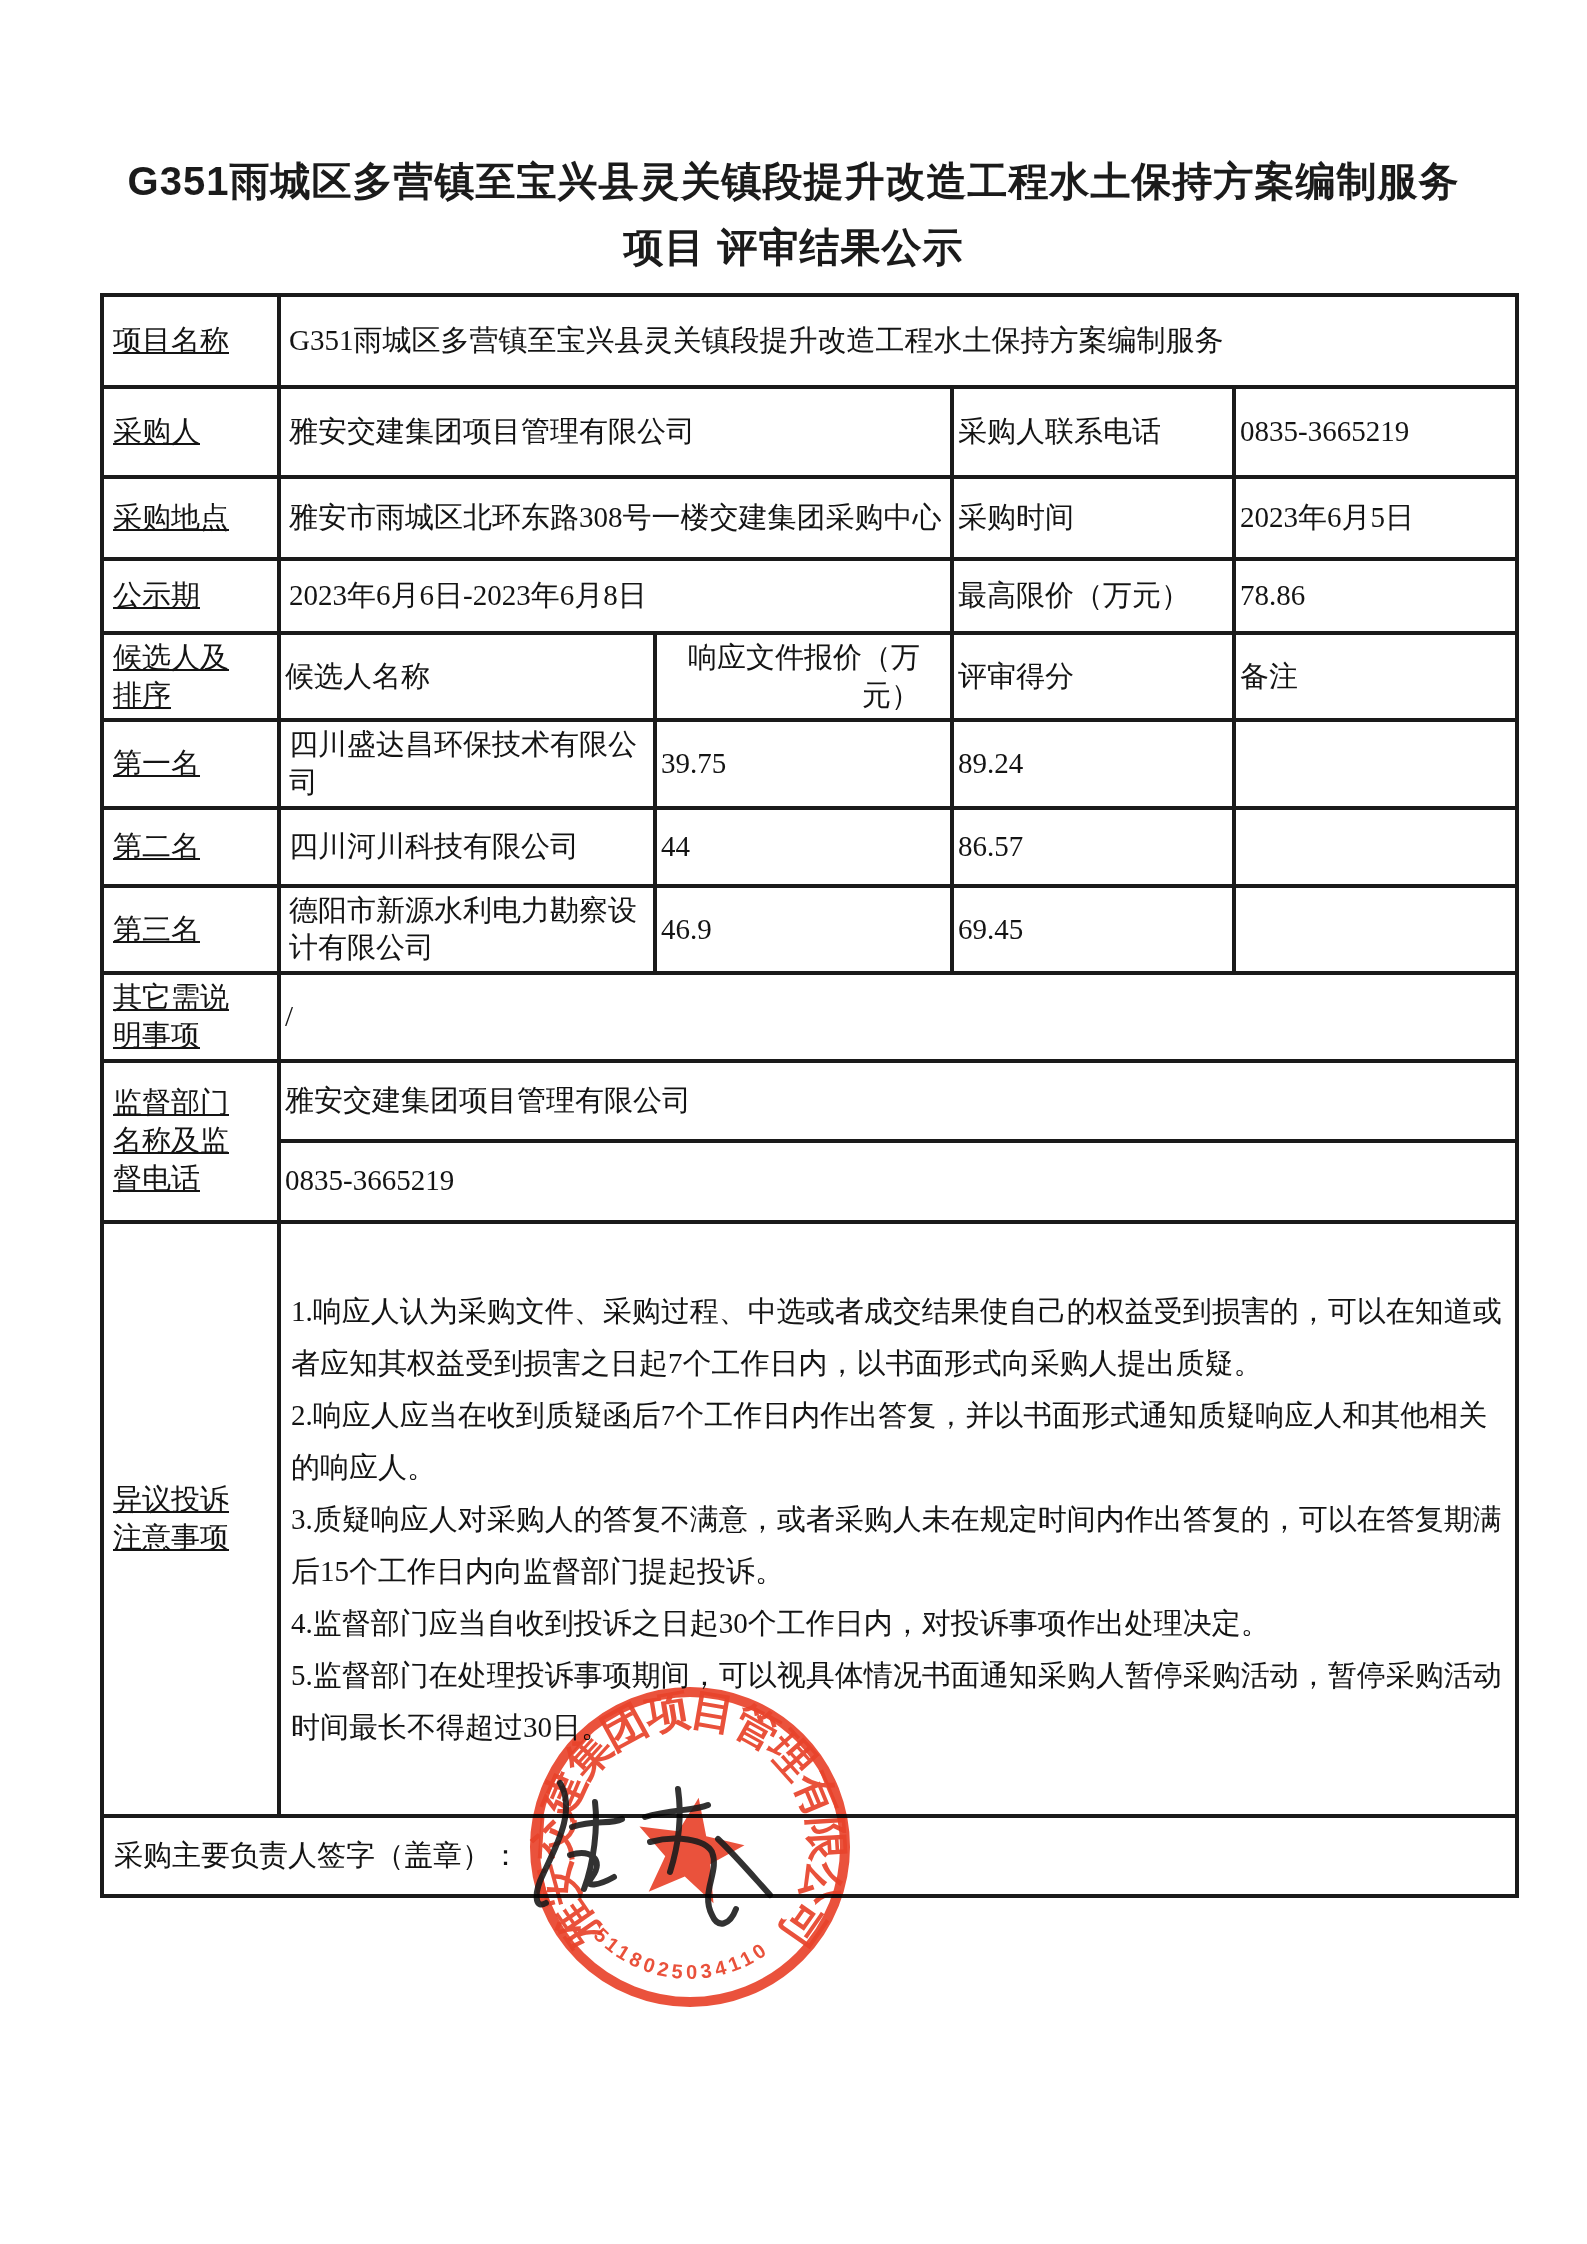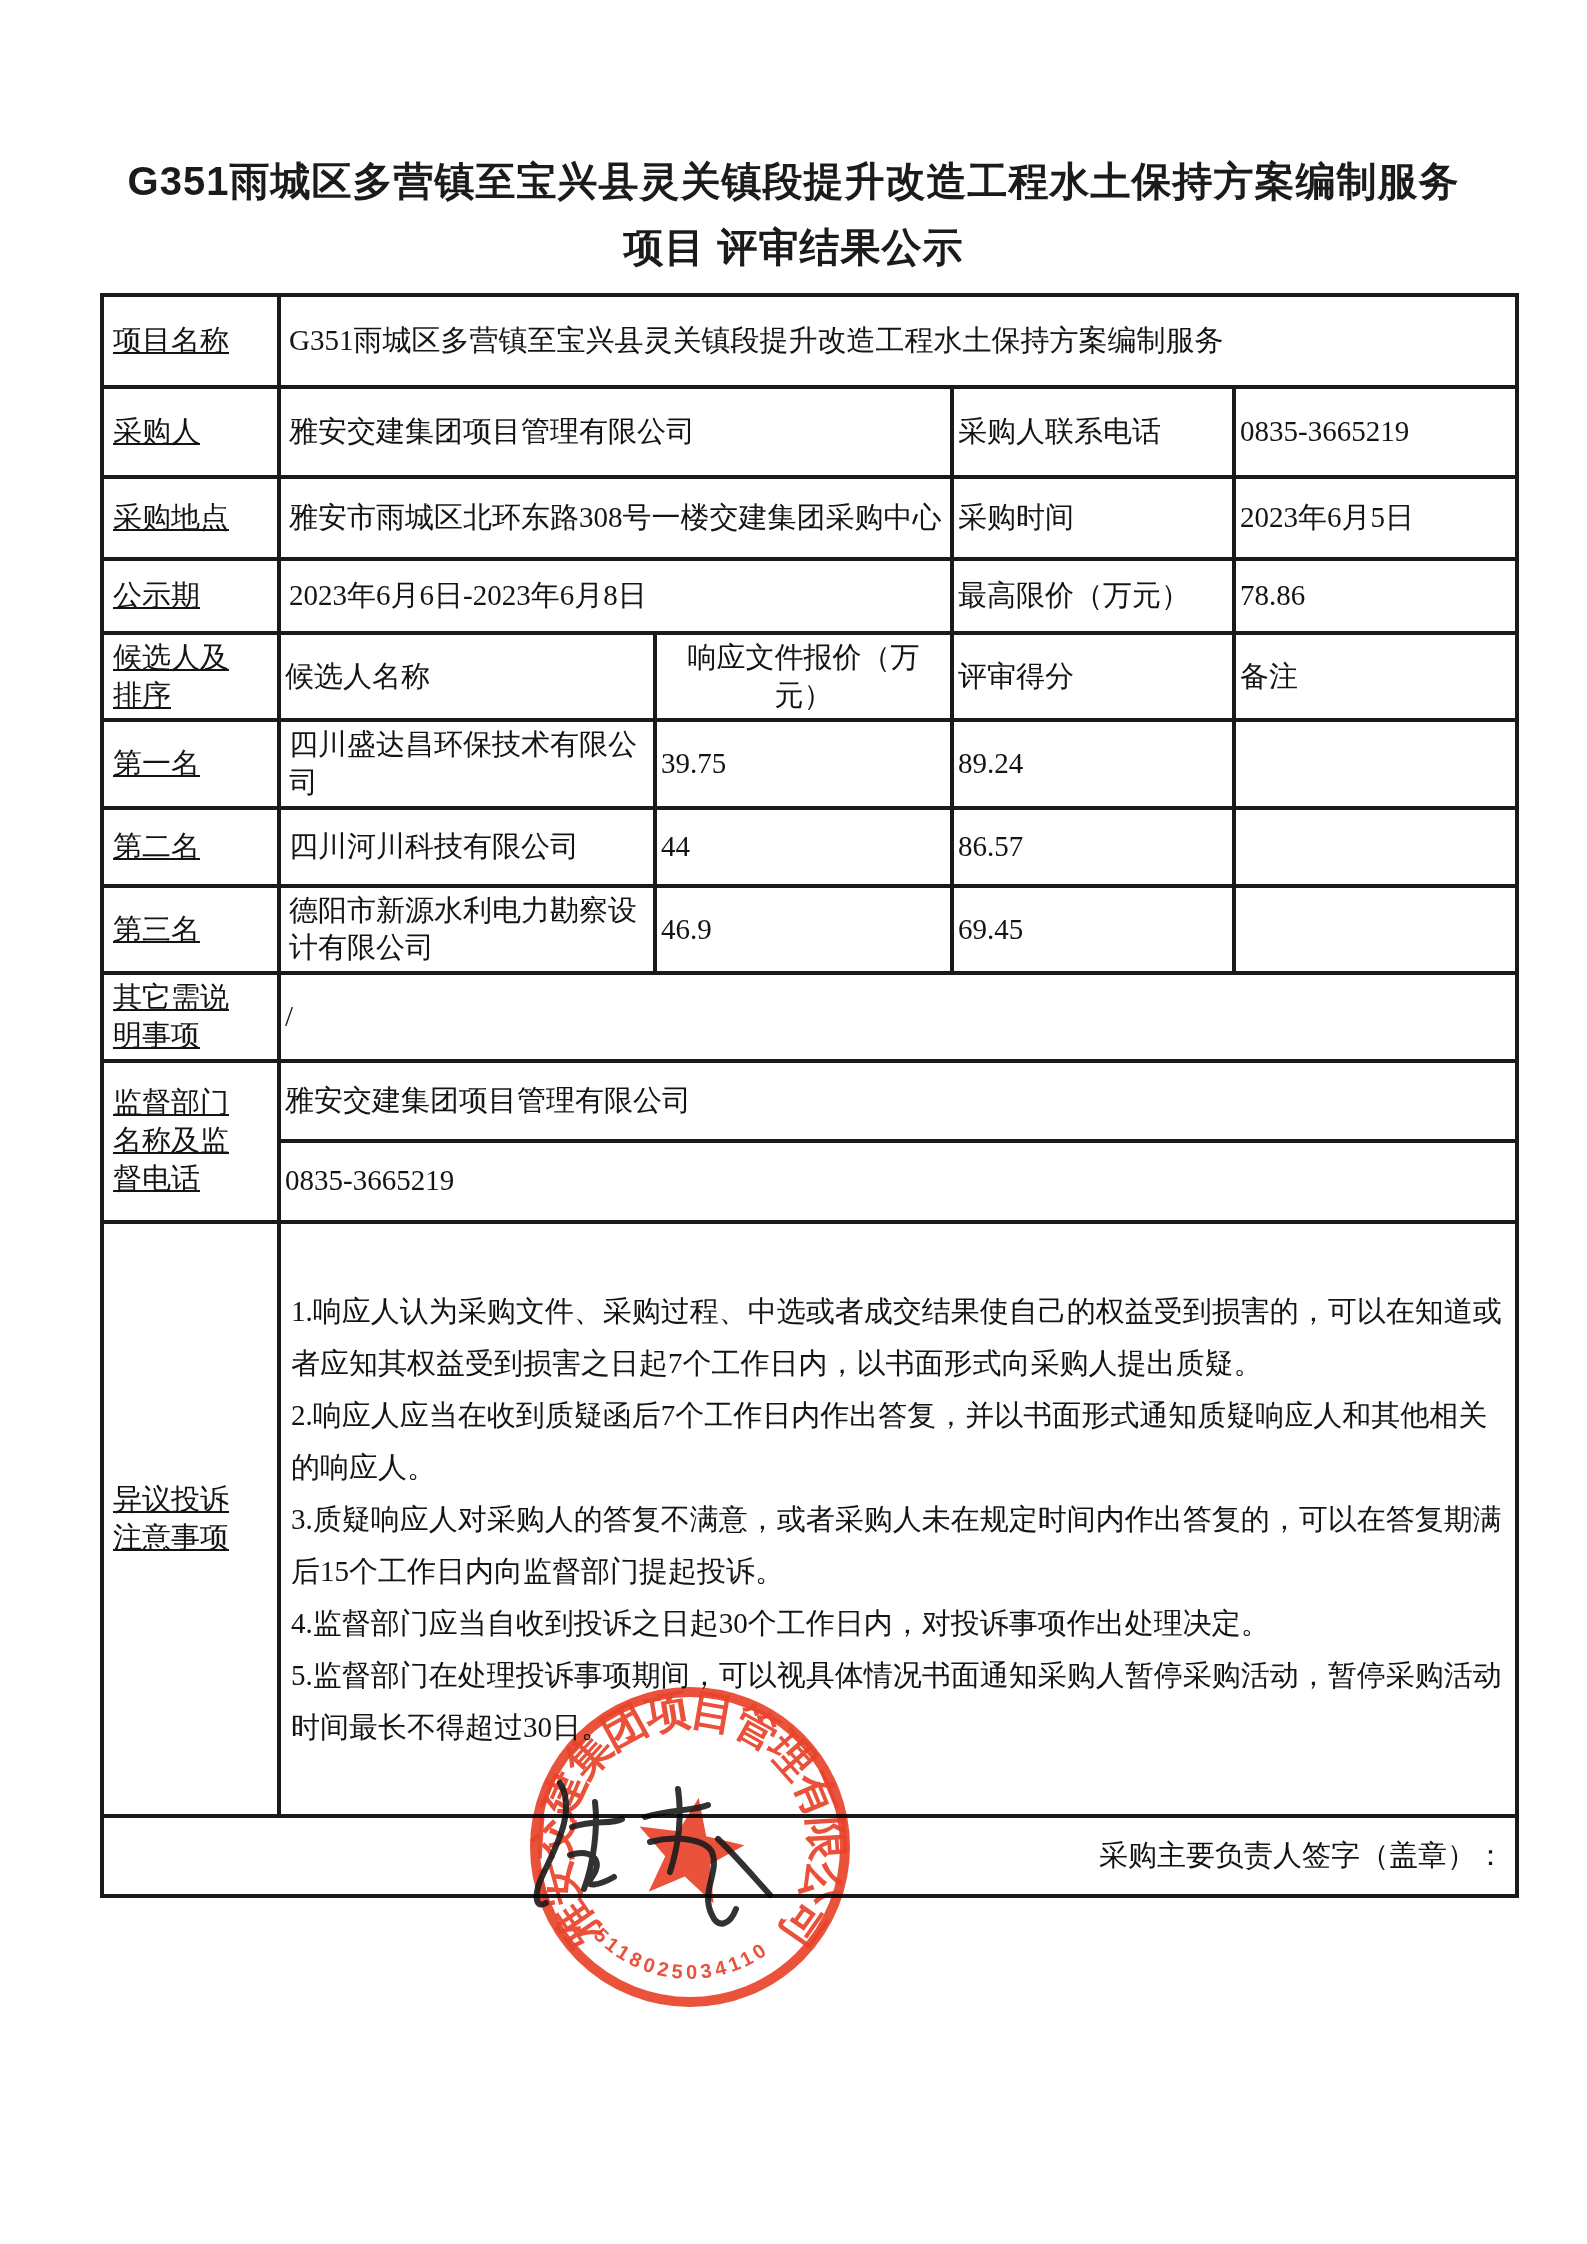--- a/index.html
+++ b/index.html
@@ -19,24 +19,24 @@
     border-collapse:collapse;table-layout:fixed;
   }
   table.results td{
     border:4px solid #1a1a1a;font-size:29px;vertical-align:middle;
     color:#141414;word-break:break-all;line-height:1.3;
   }
   td.lbl{padding:4px 48px 4px 9px;text-align:left;text-decoration:underline;}
   td.lbl.center-label{text-align:left;}
   td.val-left{padding:4px 8px;text-align:left;}
   td.ctr{padding:2px 4px;text-align:left;}
-  td.price-header{padding:2px 30px;text-align:center;}
+  td.price-header{padding:2px 30px;text-align:right;}
   td.objection-cell{padding:6px 10px;}
   .objection-text div{line-height:52px;}
-  td.sig-row{padding:4px 10px;text-align:right;}
+  td.sig-row{padding:4px 10px;text-align:left;}
   .stamp-wrap{
     position:absolute;left:520px;top:1677px;width:340px;height:340px;
     mix-blend-mode:multiply;
   }
 </style>
 </head>
 <body>
 
 <div class="doc-title">
   <div>G351雨城区多营镇至宝兴县灵关镇段提升改造工程水土保持方案编制服务</div>

